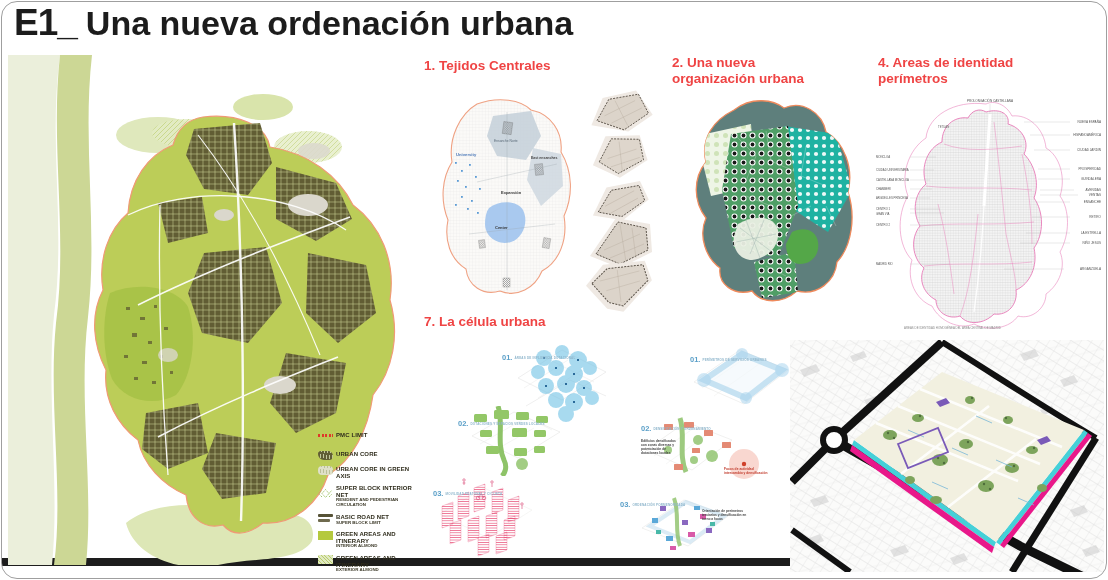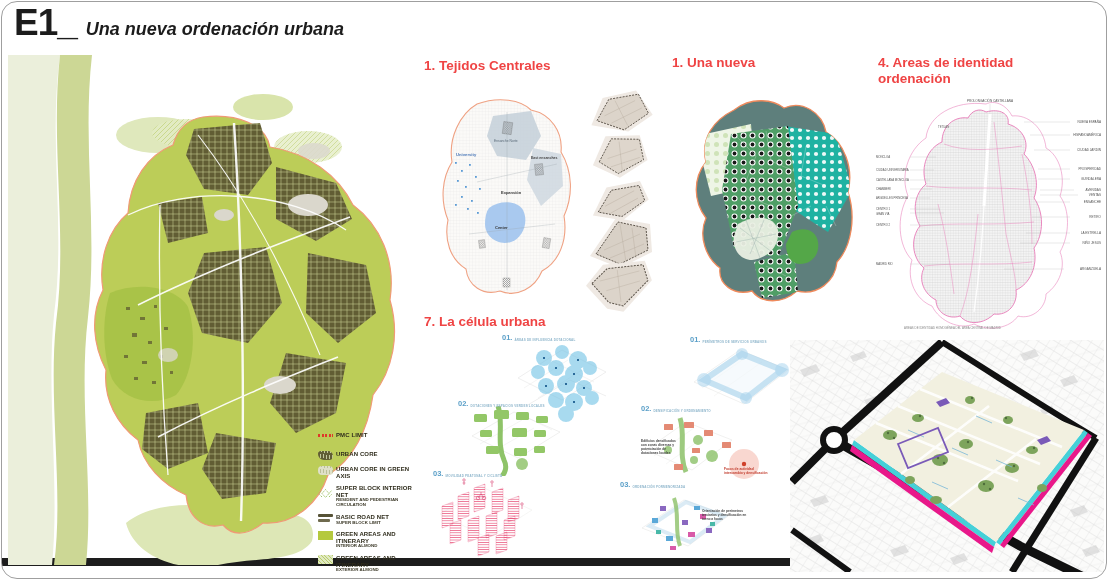--- a/index.html
+++ b/index.html
@@ -3,21 +3,21 @@
 <meta charset="utf-8">
 <style>
   html,body{margin:0;padding:0;background:#fff;}
   #board{position:relative;width:1108px;height:580px;background:#ffffff;
          font-family:"Liberation Sans",sans-serif;overflow:hidden;}
   .board-border{position:absolute;inset:1px;border:1.5px solid #9f9f9f;border-radius:16px;
                 pointer-events:none;z-index:50;}
   .bottom-bar{position:absolute;left:2px;top:558px;width:1086px;height:8px;background:#1d1d1d;z-index:1;}
   .title-row{position:absolute;left:14px;top:2px;display:flex;align-items:baseline;gap:9px;z-index:5;}
   .title-prefix{font-size:37px;font-weight:bold;color:#1c1c1c;letter-spacing:-1px;}
-  .title-main{font-size:18px;font-weight:bold;color:#1c1c1c;font-style:italic;}
+  .title-main{font-size:34px;font-weight:bold;color:#1c1c1c;}
   .hdr{position:absolute;font-weight:bold;color:#ef4444;font-size:13.5px;line-height:1.18;z-index:5;}
   svg.art{position:absolute;z-index:2;}
   
   .legend{position:absolute;left:318px;top:432px;width:104px;z-index:6;}
   .lg-row{display:flex;gap:3px;align-items:flex-start;margin-bottom:6px;}
   .lg-row.first{margin-bottom:13px;}
   .lg-txt{min-width:0;}
   .lg-label{font-size:6px;font-weight:bold;color:#2f2c1c;line-height:1.08;letter-spacing:.1px;}
   .lg-sub{font-size:4.4px;font-weight:bold;color:#3a3726;line-height:1.1;}
   .lg-sw{flex:none;}
@@ -26,21 +26,21 @@
            background-image:repeating-linear-gradient(100deg,rgba(225,232,190,.75) 0 .7px,transparent .7px 3px);}
   .sw-coreg{width:15px;height:9px;background:#dfe0c8;border-radius:4px;
            background-image:repeating-linear-gradient(100deg,rgba(150,160,105,.5) 0 .7px,transparent .7px 3px);}
   .sw-road{width:15px;height:9px;display:flex;flex-direction:column;gap:1.5px;}
   .sw-road .b1{height:3px;background:#565236;border-radius:1px;}
   .sw-road .b2{height:3px;width:12px;background:#6f6a4e;border-radius:1px;}
   .sw-gi{width:15px;height:9px;background:#b5c93e;}
   .sw-ge{width:15px;height:9px;background:#e0e9c2;
          background-image:repeating-linear-gradient(45deg,#b9cc6a 0 .8px,transparent .8px 2.6px);}
   
-  .numcap{position:absolute;display:flex;align-items:flex-end;gap:2px;z-index:6;white-space:nowrap;}
+  .numcap{position:absolute;display:flex;align-items:center;gap:2px;z-index:6;white-space:nowrap;margin-top:20px;}
   .numcap .num{font-size:7.5px;font-weight:bold;color:#5a9fc8;}
   .numcap .cap{font-size:3px;font-weight:bold;color:#8fb6cc;letter-spacing:.2px;text-transform:uppercase;}
   .anno{position:absolute;font-size:3.3px;font-weight:bold;line-height:1.18;color:#444;z-index:6;}
   .anno.red{color:#c0392a;}
 </style>
 </head>
 <body>
 
 <div id="board">
 
@@ -249,21 +249,22 @@
       <path d="M18,36 L54,20 M24,44 L58,30 M34,10 L40,48 M46,14 L50,44" stroke="#b2a698" stroke-width=".35" fill="none"></path>
     </g>
     <g transform="translate(0,172) rotate(-3 36 26)">
       <path d="M2,26 L20,6 L62,4 L68,24 L38,54 L22,50 Z" fill="#efe9e3"></path>
       <path d="M8,24 L24,10 L60,8 L64,24 L38,48 L24,44 Z" fill="#dcd4ca" stroke="#5a5248" stroke-width="1" stroke-dasharray="2,1.2"></path>
       <path d="M16,22 L56,14 M22,32 L56,24 M34,12 L36,44" stroke="#b2a698" stroke-width=".35" fill="none"></path>
     </g>
   </svg>
 
   <div class="hdr" style="left:672px;top:55px;width:170px;">
-    <div>1. Una nueva</div>
+    <div>2. Una nueva</div>
+    <div>organización urbana</div>
   </div>
 
   <svg class="art" style="left:676px;top:86px;" width="186" height="228" viewBox="0 0 186 228">
     <defs>
       <clipPath id="cp2">
         <path d="M58,24 C76,10 98,14 108,22 C126,14 146,26 150,46 C168,56 178,82 172,106 C180,130 176,160 161,176 C159,196 141,210 121,205 C106,218 86,218 76,205 C57,210 42,198 44,182 C30,172 22,150 30,132 C17,115 17,92 30,76 C24,52 38,34 58,24 Z"></path>
       </clipPath>
       <pattern id="pGreenDots" width="9" height="9" patternUnits="userSpaceOnUse">
         <rect width="9" height="9" fill="#4f9e66"></rect>
         <circle cx="4.5" cy="4.5" r="3" fill="#ffffff"></circle>
@@ -290,21 +291,21 @@
       </g>
       <path d="M116,146 C128,140 140,144 142,156 C144,168 136,178 124,178 C114,178 110,168 110,158 Z" fill="#54a748"></path>
       <g stroke="#ffffff" stroke-width=".45" opacity=".55" fill="none">
         <path d="M60,50 L80,70 L70,95 M90,45 L95,75 L118,85 M130,60 L125,90 L150,100 M70,110 L95,120 M115,130 L135,120 M150,120 L160,140 M90,180 L110,190"></path>
       </g>
     </g>
   </svg>
 
   <div class="hdr" style="left:878px;top:55px;width:200px;">
     <div>4. Areas de identidad</div>
-    <div>ordenación</div>
+    <div>perímetros</div>
   </div>
 
   <svg class="art" style="left:874px;top:94px;" width="232" height="240" viewBox="0 0 232 240">
     <defs>
       <pattern id="pCity" width="2.6" height="2.6" patternUnits="userSpaceOnUse">
         <rect width="2.6" height="2.6" fill="#f4f4f4"></rect>
         <path d="M0,1.3 H2.6" stroke="#c2c2c2" stroke-width=".25"></path>
         <path d="M1.3,0 V2.6" stroke="#cccccc" stroke-width=".2"></path>
       </pattern>
     </defs>

